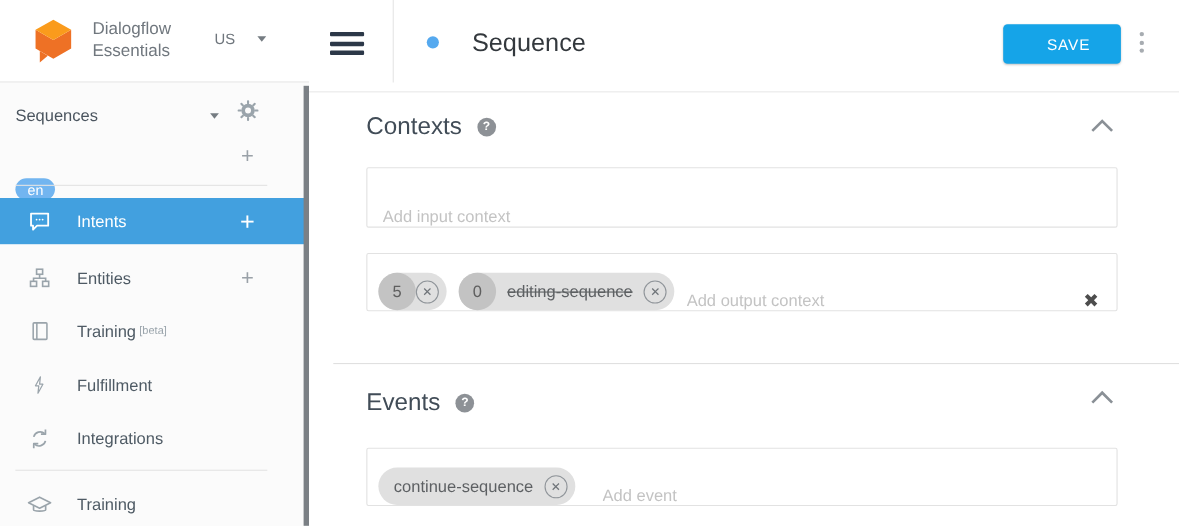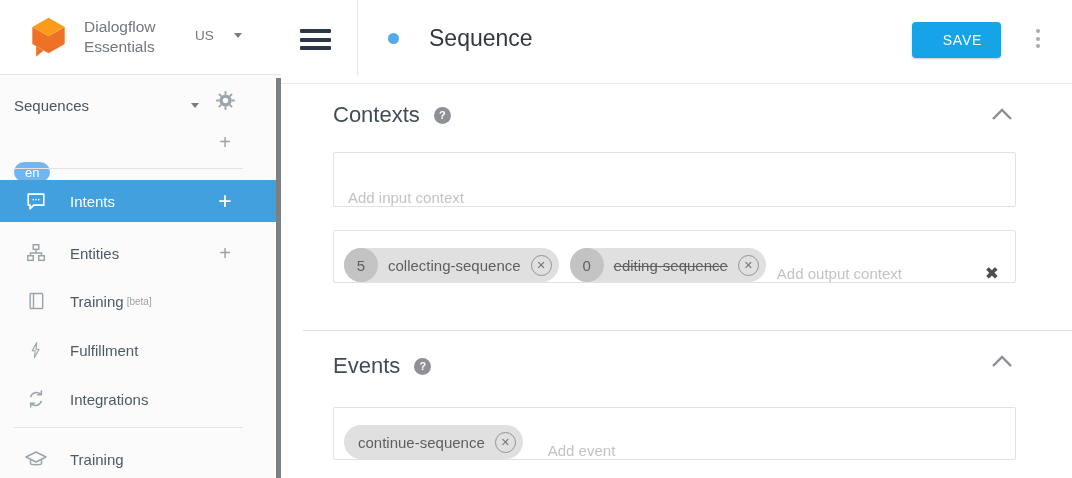--- a/index.html
+++ b/index.html
@@ -43,21 +43,21 @@
   
   #main { position:absolute; left:281px; top:0; width:791px; height:478px; background:#fff; }
   .m-header { position:absolute; left:0; top:0; width:791px; height:84px; background:#fff;
     border-bottom:1px solid #e8e8e8; }
   .hamburger { position:absolute; left:19px; top:29px; width:31px; cursor:pointer; }
   .hamburger .bar { width:31px; height:4px; background:#2c3848; border-radius:1px; margin-bottom:4.5px; }
   .hamburger .bar:last-child { margin-bottom:0; }
   .header-vdivider { position:absolute; left:76px; top:0; width:1px; height:75px; background:#e5e5e5; }
   .intent-dot { position:absolute; left:107px; top:33px; width:11px; height:11px; border-radius:50%; background:#55a9ef; }
   .page-title { position:absolute; left:148px; top:25px; font-size:23px; color:#33383d; font-weight:400; }
-  .save-btn { position:absolute; left:631px; top:22px; width:89px; height:36px; background:#15a4e8;
+  .save-btn { position:absolute; left:631px; top:22px; width:107px; height:36px; background:#15a4e8;
     color:#fff; border:none; border-radius:4px; font-size:14px; letter-spacing:0.8px;
     font-family:"Liberation Sans", sans-serif; cursor:pointer; box-shadow:0 1px 2px rgba(0,0,0,0.22);padding-left:12px; }
   .kebab { position:absolute; left:751px; top:29px; width:12px; cursor:pointer;
     display:flex; flex-direction:column; align-items:center; gap:3.5px; }
   .kebab .dot { width:4px; height:4px; border-radius:50%; background:#a7acb1; }
 
   .section-title-row { position:absolute; left:52px; display:flex; align-items:center; gap:14px; }
   .section-title { font-size:22px; color:#414c57; font-weight:400; }
   .help-icon { width:17px; height:17px; border-radius:50%; background:#8d9196; color:#fff;
     font-size:11px; font-weight:bold; display:flex; align-items:center; justify-content:center; cursor:pointer; }
@@ -243,21 +243,20 @@
     </svg>
   </div>
 
   <div class="field-box plain-input ctx-input">
     <input type="text" placeholder="Add input context" style="">
   </div>
 
   <div class="field-box chip-box ctx-output">
     <span class="chip">
       <span class="chip-num">5</span>
-      <span class="chip-label">collecting-sequence</span>
       <span class="chip-remove">✕</span>
     </span>
     <span class="chip">
       <span class="chip-num">0</span>
       <span class="chip-label struck">editing-sequence</span>
       <span class="chip-remove">✕</span>
     </span>
     <input type="text" placeholder="Add output context" style="">
     <span class="clear-x">✖</span>
   </div>

